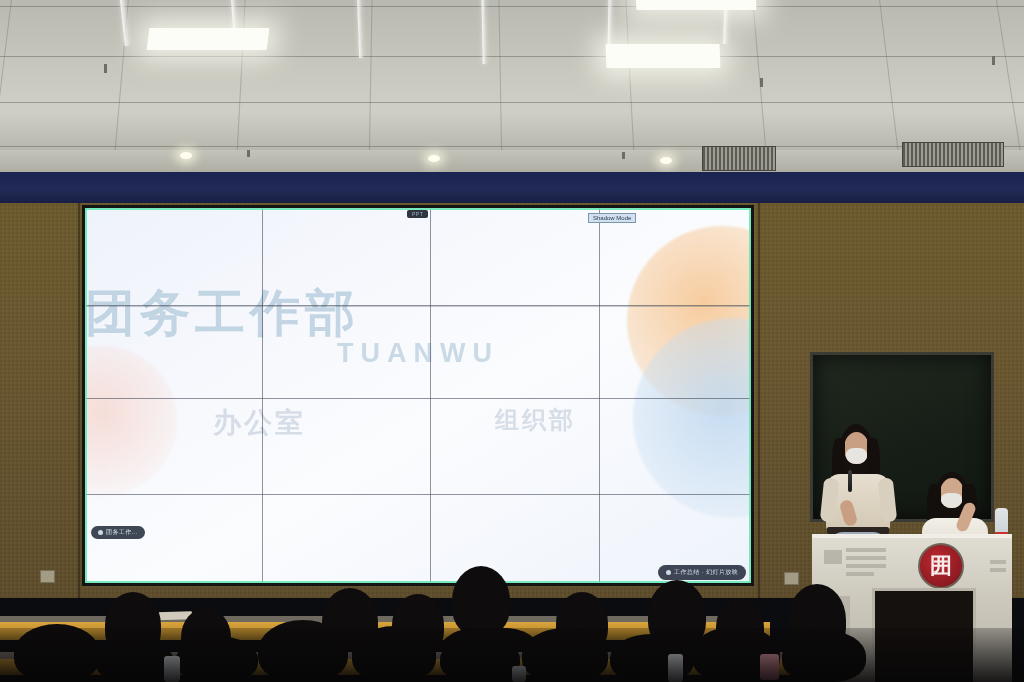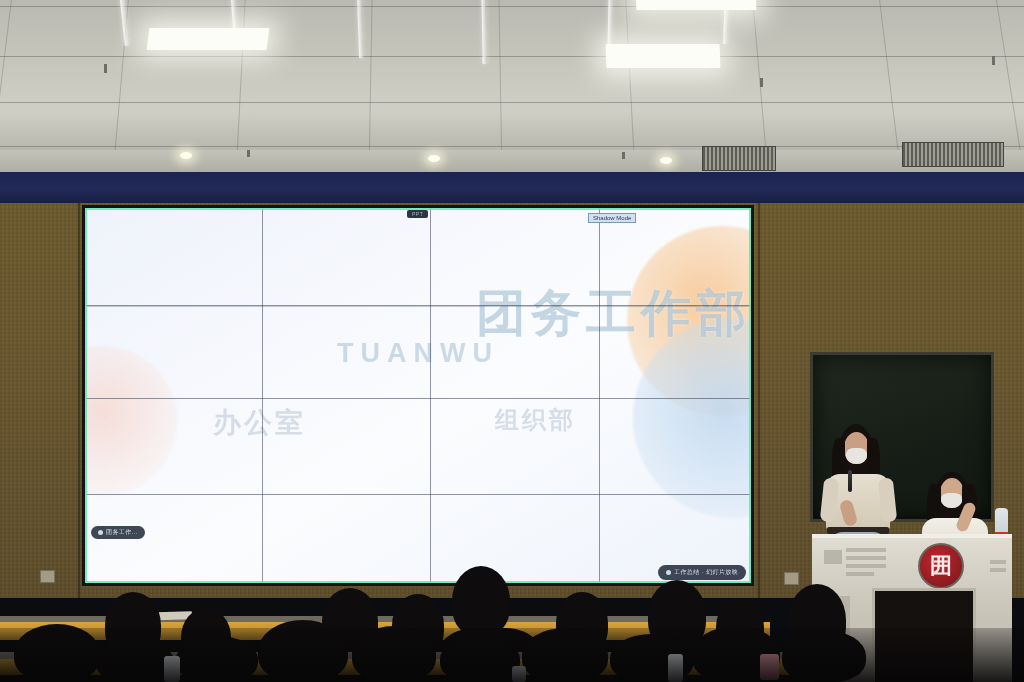--- a/index.html
+++ b/index.html
@@ -40,21 +40,21 @@
   .screen-frame{position:absolute;left:82px;top:205px;width:672px;height:381px;
     background:#141414;padding:3px;box-sizing:border-box;}
   .screen{position:absolute;left:85px;top:208px;width:666px;height:375px;overflow:hidden;
     background:linear-gradient(150deg,#eef2fa 0%,#f6f8fd 30%,#fbfcfe 55%,#eef3fb 100%);}
   .glow-edge{position:absolute;background:#5fe7b0;opacity:.85;}
   .deco{position:absolute;border-radius:50%;filter:blur(1px);}
   .deco-orange{background:radial-gradient(circle at 40% 40%,rgba(246,196,142,.85),rgba(248,214,176,.35) 70%,rgba(255,255,255,0) 100%);}
   .deco-blue{background:radial-gradient(circle at 45% 45%,rgba(186,213,238,.8),rgba(205,226,244,.3) 72%,rgba(255,255,255,0) 100%);}
   .deco-pink{background:radial-gradient(circle at 50% 45%,rgba(246,200,186,.55),rgba(250,224,216,.22) 70%,rgba(255,255,255,0) 100%);}
 
-  .slide-title{position:absolute;left:0;right:0;top:72px;text-align:right;
+  .slide-title{position:absolute;left:0;right:0;top:72px;text-align:left;
     font-size:50px;letter-spacing:5px;font-weight:700;color:rgba(150,182,205,.55);
     text-shadow:0 0 3px rgba(255,255,255,.5);}
   .slide-sub{position:absolute;left:0;right:0;top:130px;text-align:center;
     font-size:27px;letter-spacing:7px;font-weight:700;color:rgba(150,182,205,.48);}
   .lbl-left{position:absolute;left:128px;top:196px;font-size:28px;letter-spacing:3px;
     color:rgba(166,180,200,.42);font-weight:600;}
   .lbl-right{position:absolute;left:410px;top:196px;font-size:24px;letter-spacing:3px;
     color:rgba(166,180,200,.42);font-weight:600;}
 
   .bez-v{position:absolute;top:0;bottom:0;width:1px;background:rgba(54,62,78,.55);}

